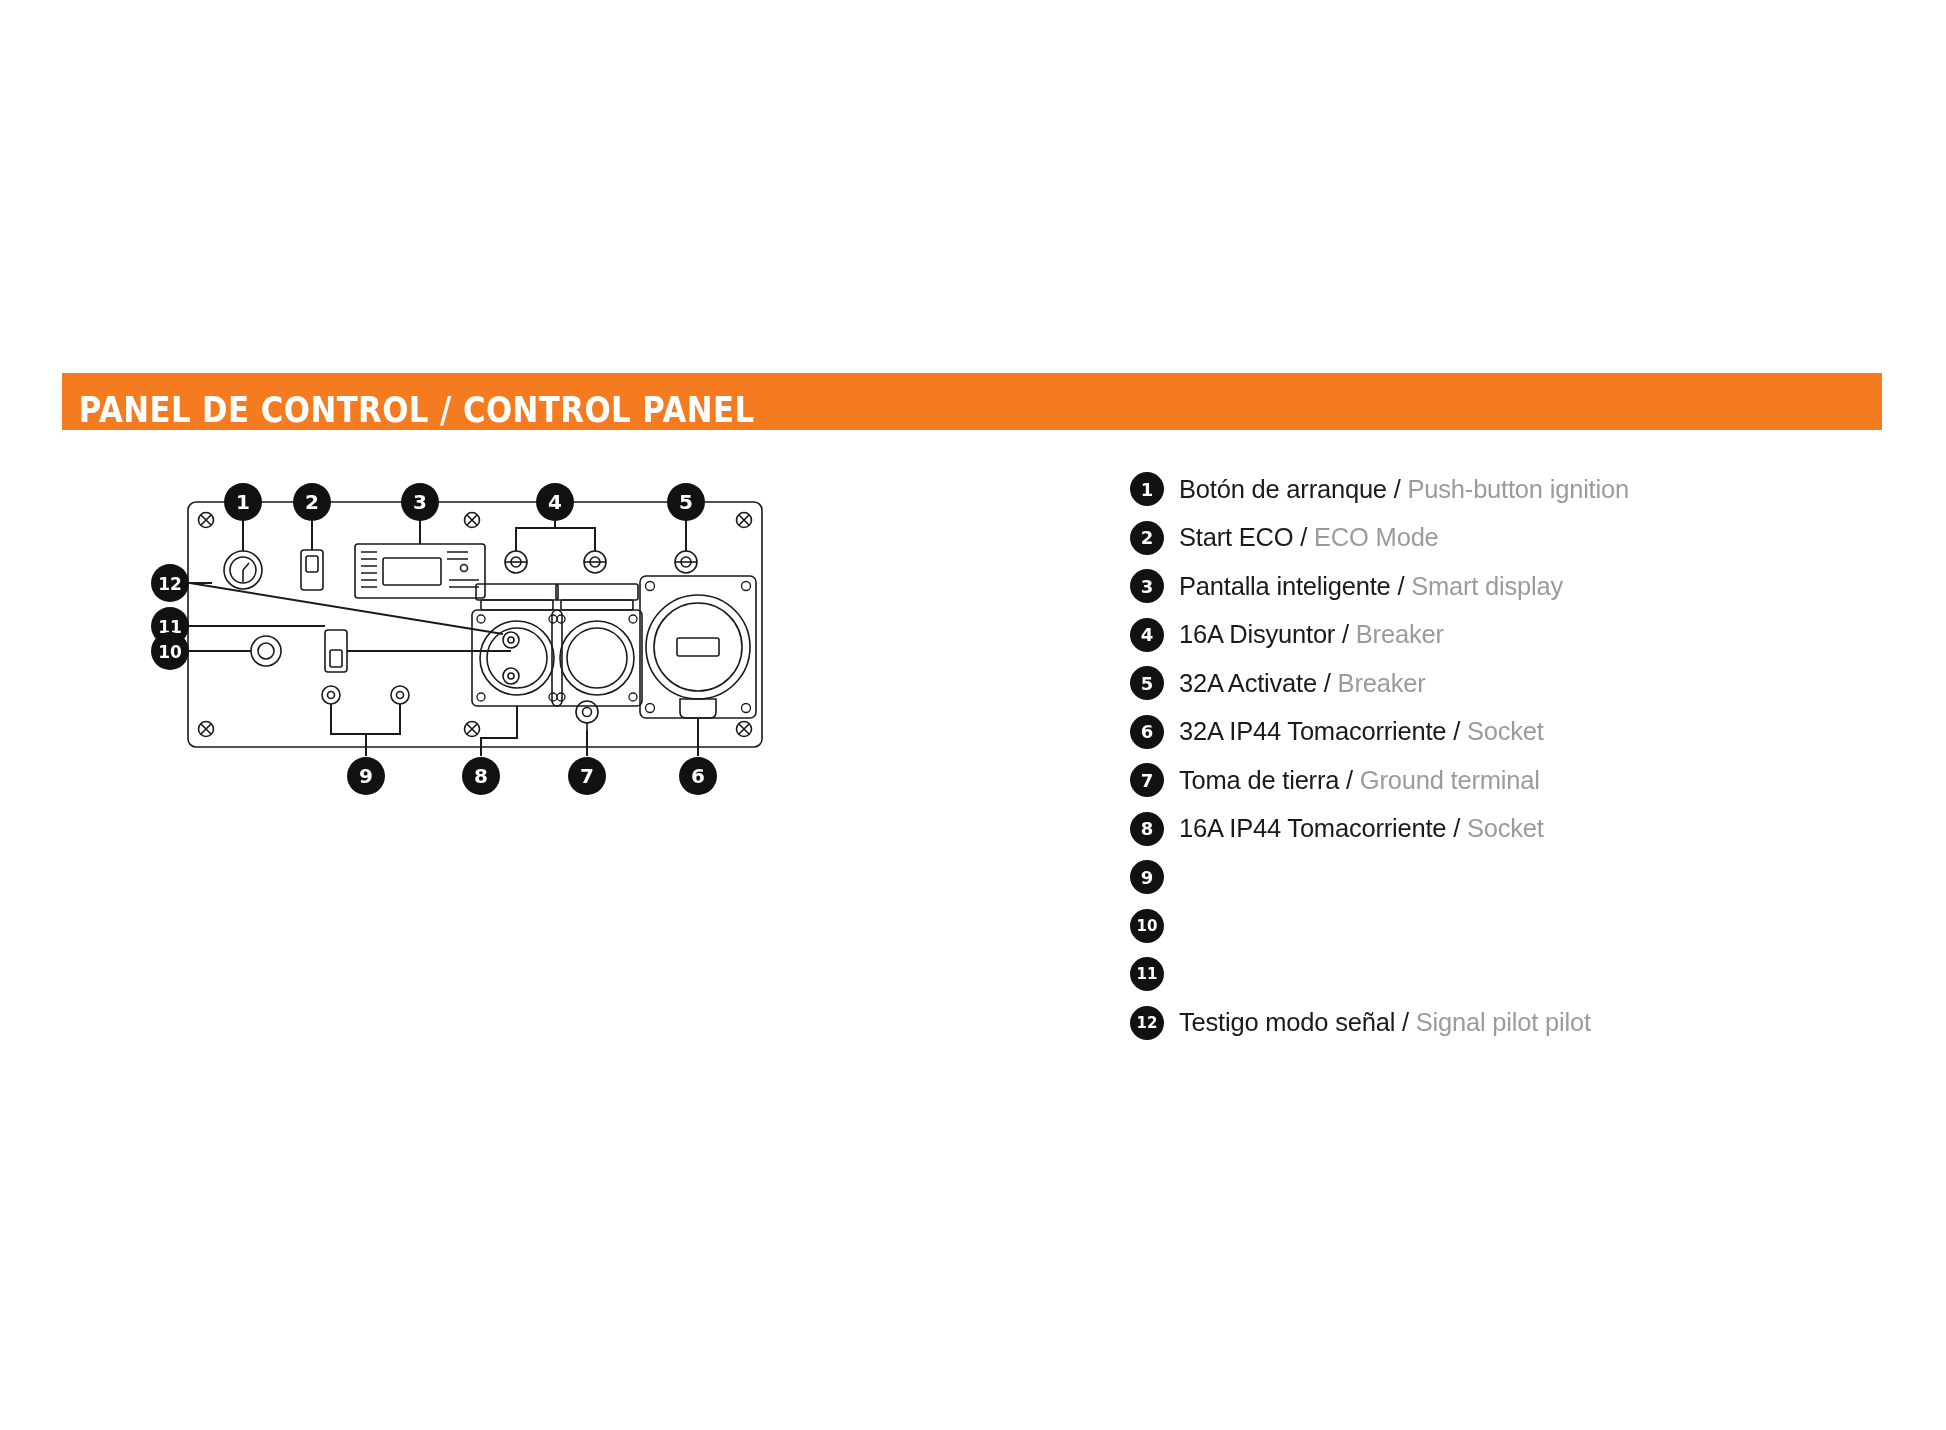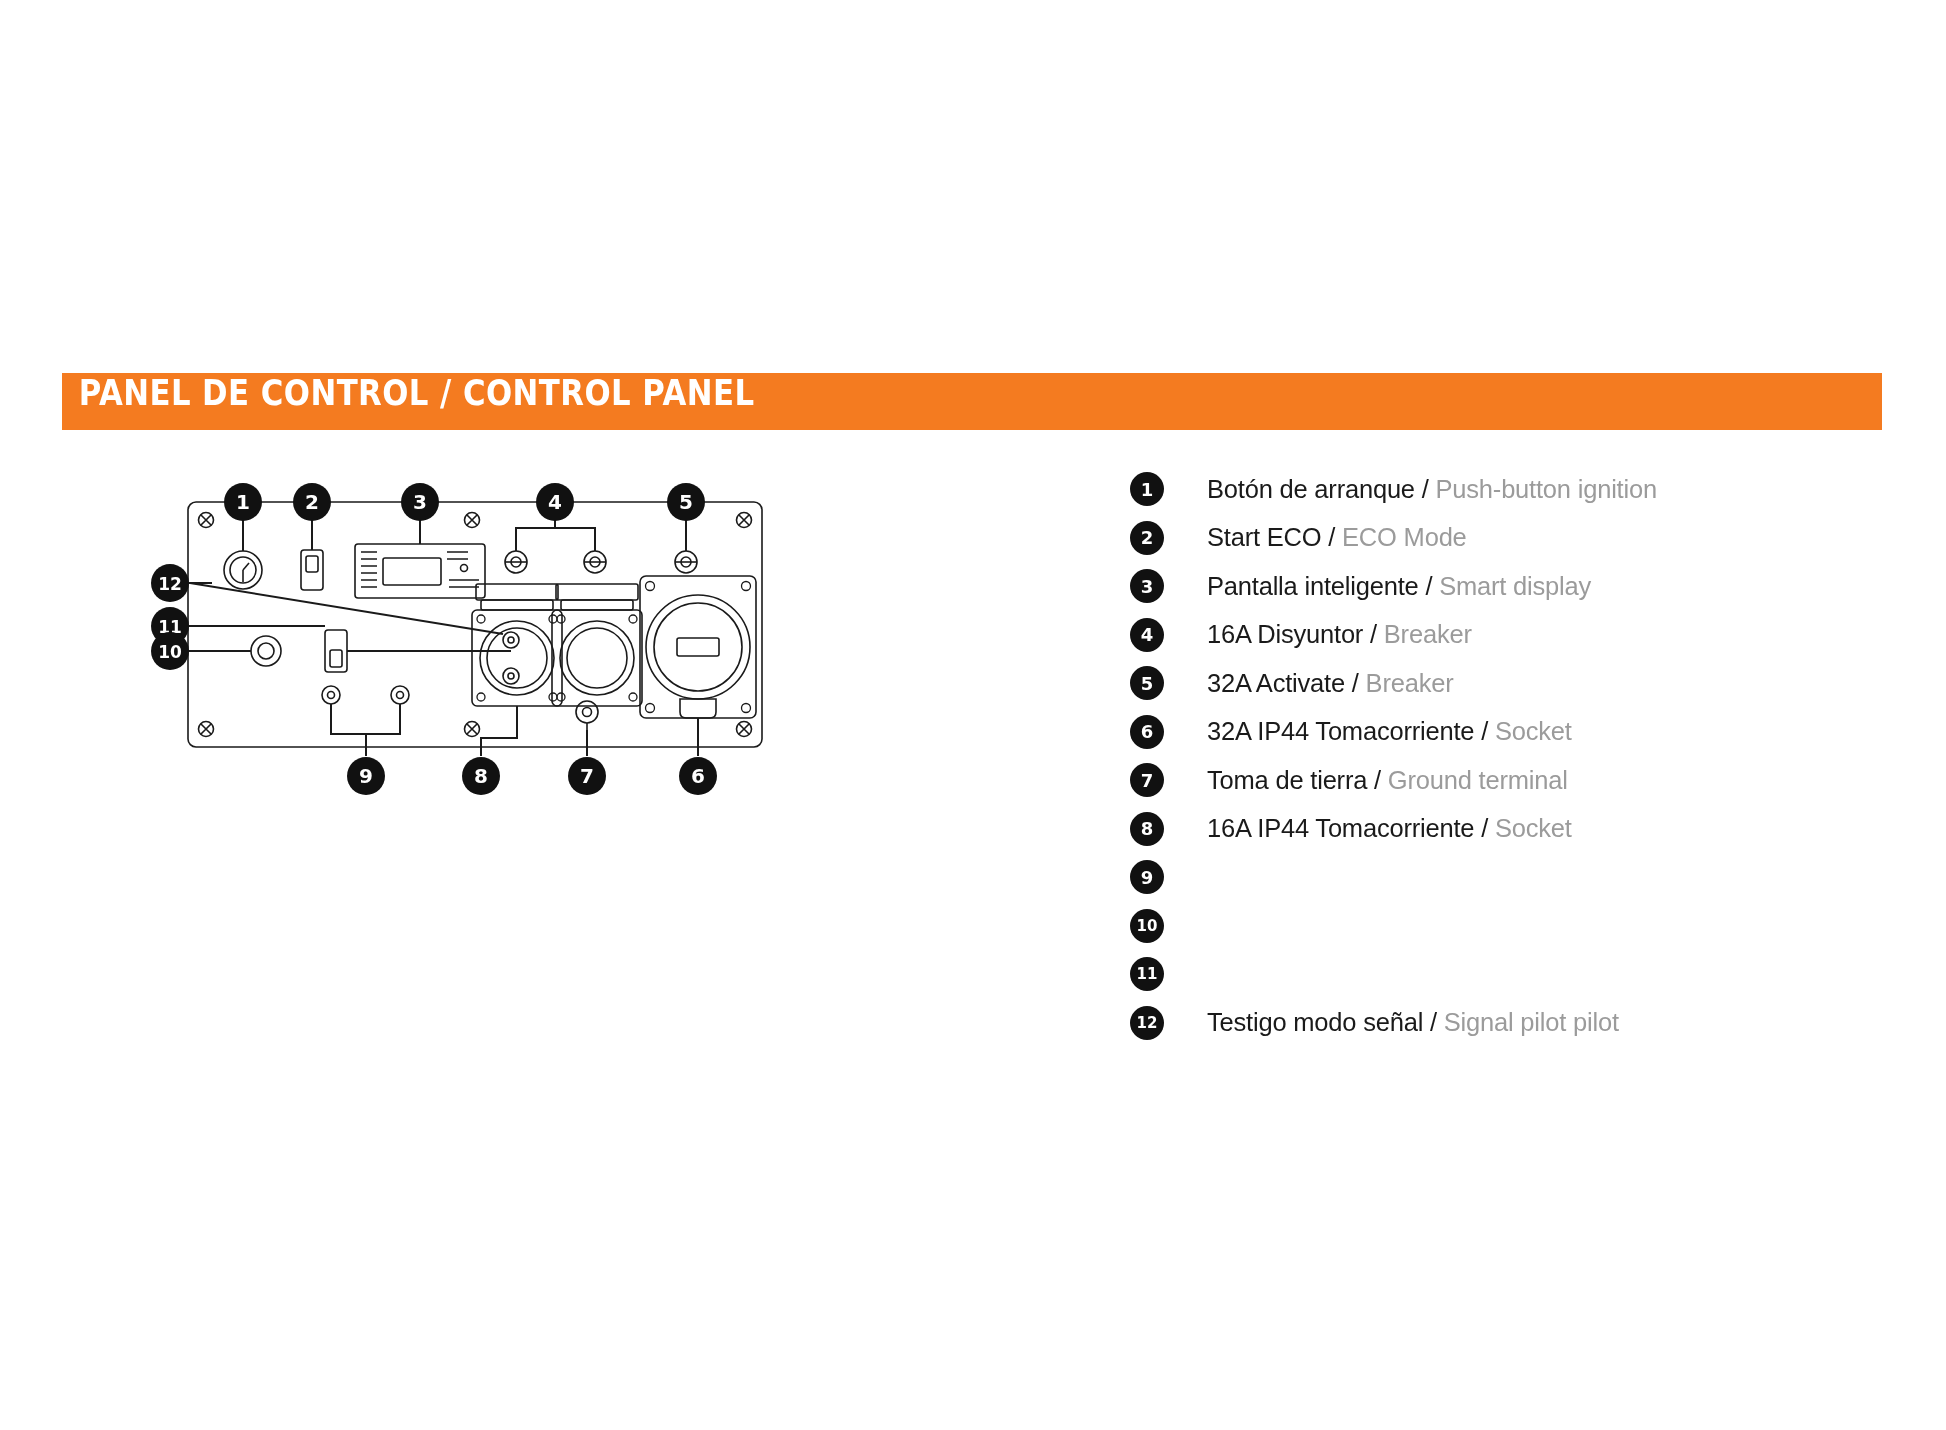--- a/index.html
+++ b/index.html
@@ -17,21 +17,21 @@
 
   
   .header-bar {
     position: absolute;
     left: 62px;
     top: 373px;
     width: 1820px;
     height: 57px;
     background: #f47b20;
     display: flex;
-    align-items: flex-start;
+    align-items: flex-end;
   }
   .header-title {
     color: #ffffff;
     font-family: "DejaVu Sans", sans-serif;
     font-size: 35px;
     font-weight: bold;
     letter-spacing: 0.5px;
     padding-left: 19px;
     transform: scaleX(0.88);
     transform-origin: left center;
@@ -74,21 +74,20 @@
     align-items: center;
     justify-content: center;
     margin-right: 15px;
   }
   .badge.small { font-size: 15px; }
   .legend-text {
     font-size: 25.5px;
     color: #1a1a1a;
     white-space: nowrap;
     letter-spacing: -0.2px;
-    margin-left: 28px;
   }
   .legend-text .en {
     color: #9b9b9b;
   }
 
   
 </style>
 </head>
 <body>
 

